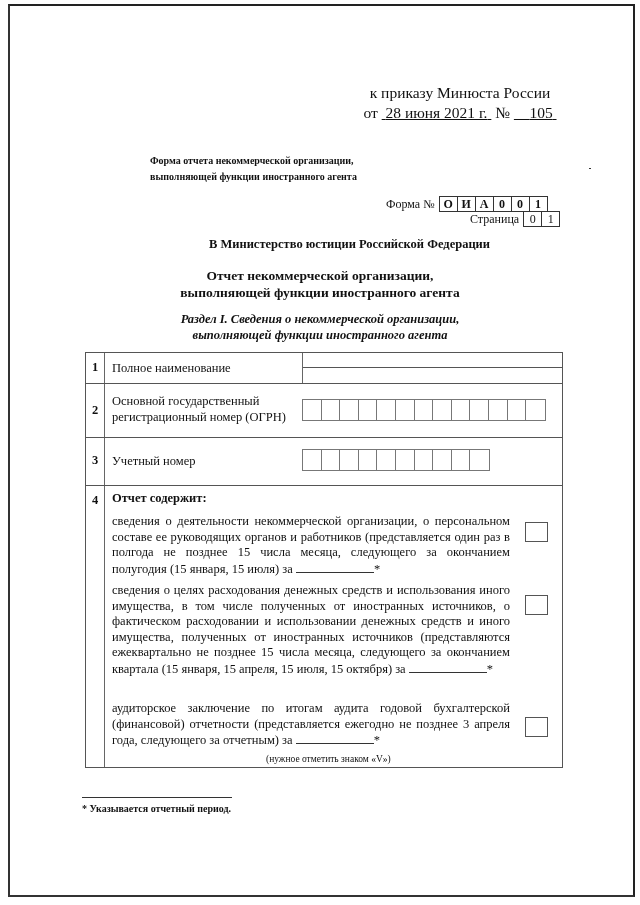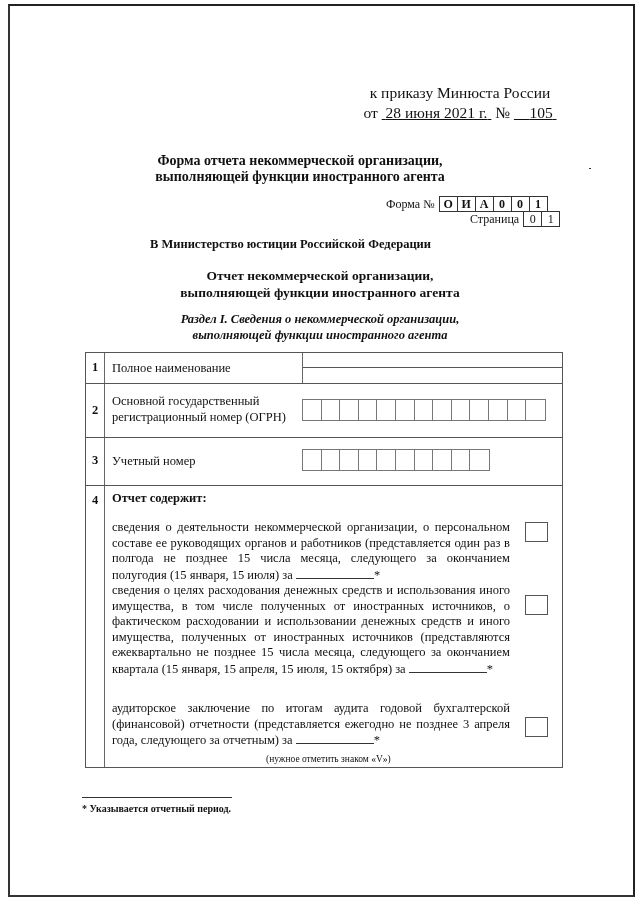--- a/index.html
+++ b/index.html
@@ -4,30 +4,30 @@
 <style>
   html, body { margin:0; padding:0; background:#ffffff; }
   body { width:640px; height:905px; position:relative; overflow:hidden;
          font-family:"Liberation Serif", "DejaVu Serif", serif; color:#111; }
   .page-border { position:absolute; left:8px; top:4px; width:627px; height:893px;
                  border-top:2px solid #222; border-left:2px solid #333;
                  border-right:2px solid #222; border-bottom:2px solid #333; box-sizing:border-box; }
   .abs { position:absolute; }
   .appendix { left:340px; top:83px; width:240px; text-align:center; font-size:15.5px; line-height:20px; }
   .appendix .ul { text-decoration:underline; }
-  .form-title { left:150px; top:153px; width:300px; text-align:center; font-weight:bold; font-size:14px; line-height:16px; }
+  .form-title { left:150px; top:153px; width:300px; font-weight:bold; font-size:10px; line-height:16px; }
   .form-no { top:196px; left:386px; font-size:12px; display:flex; align-items:flex-start; }
   .form-no .lbl { margin-right:4px; margin-top:1px; }
   .cells { display:flex; border:1px solid #333; }
   .cells .c { width:17px; height:14px; border-right:1px solid #333; text-align:center; font-weight:bold; font-size:12px; line-height:14px; }
   .cells .c:last-child { border-right:none; }
   .page-no { top:211px; left:470px; font-size:12px; display:flex; }
   .page-no .lbl { margin-right:4px; margin-top:1px; }
   .page-no .cells .c { font-weight:normal; }
-  .ministry { left:150px; top:237px; width:340px; text-align:left; font-weight:bold; font-size:12.5px; }
+  .ministry { left:150px; top:237px; width:340px; text-align:right; font-weight:bold; font-size:12.5px; }
   .report-title { left:140px; top:267px; width:360px; text-align:center; font-weight:bold; font-size:13.5px; line-height:17px; }
   .section-title { left:140px; top:311px; width:360px; text-align:center; font-weight:bold; font-size:12.5px; line-height:16px;font-style:italic; }
 
   .tbl { position:absolute; left:85px; top:352px; width:478px; height:416px; border:1px solid #555; box-sizing:border-box; }
   .row { position:absolute; left:0; width:476px; border-bottom:1px solid #555; box-sizing:border-box; }
   .num { position:absolute; left:0; width:19px; top:0; bottom:0; border-right:1px solid #666;
          font-weight:bold; font-size:12.5px; text-align:center; }
   .lab { position:absolute; left:26px; font-size:12.5px; line-height:16px; }
   .r1 { top:0; height:31px; }
   .r2 { top:31px; height:54px; }
@@ -154,21 +154,21 @@
         <div class="d"></div>
         <div class="d"></div>
         <div class="d"></div>
     </div>
   </div>
 
   <div class="row r4">
     <div class="num">4</div>
     <div class="r4-head">Отчет содержит:</div>
 
-    <div class="item" style="top:34px">
+    <div class="item" style="top:28px">
       <span>сведения о деятельности некоммерческой организации, о персональном составе ее руководящих органов и работников (представляется один раз в полгода не позднее 15 числа месяца, следующего за окончанием полугодия (15 января, 15 июля) за</span>
       <span class="blank"></span><span>*</span>
     </div>
     <div class="cb" style="top:36px"></div>
 
     <div class="item" style="top:97px">
       <span>сведения о целях расходования денежных средств и использования иного имущества, в том числе полученных от иностранных источников, о фактическом расходовании и использовании денежных средств и иного имущества, полученных от иностранных источников (представляются ежеквартально не позднее 15 числа месяца, следующего за окончанием квартала (15 января, 15 апреля, 15 июля, 15 октября) за</span>
       <span class="blank"></span><span>*</span>
     </div>
     <div class="cb" style="top:109px"></div>

